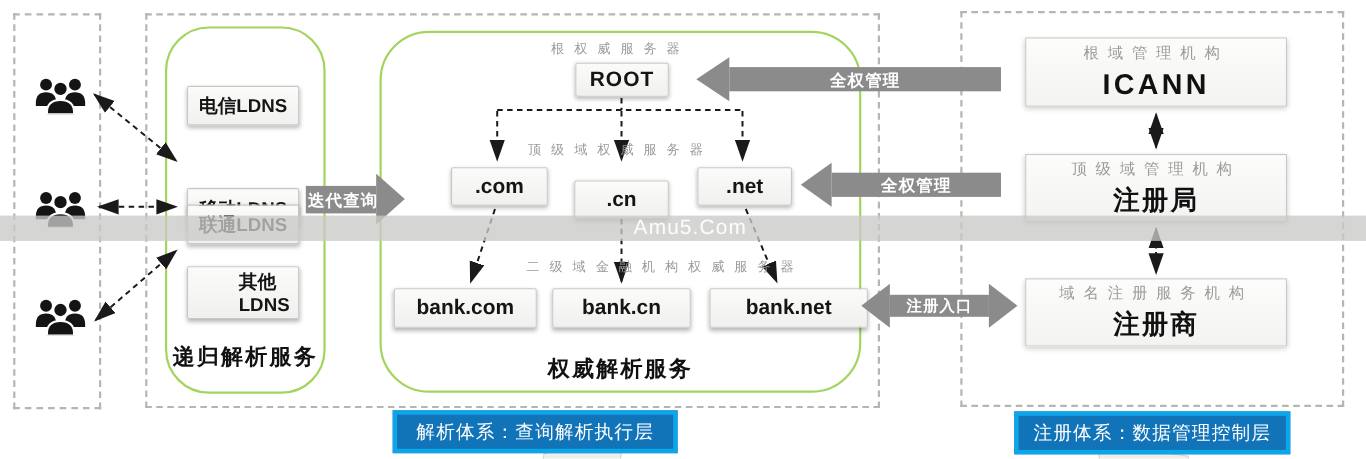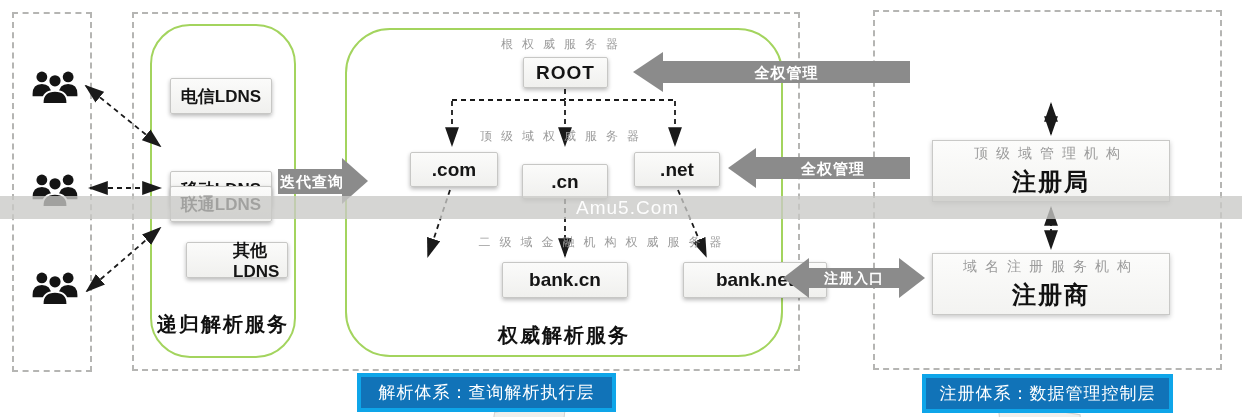--- a/index.html
+++ b/index.html
@@ -91,21 +91,21 @@
   <div class="green-box" style="left:150px;top:24px;width:146px;height:334px;border-radius:40px;"></div>
   <div class="node ldns" style="left:170px;top:78px;width:102px;height:36px;">
       <span>电信LDNS</span>
     </div>
   <div class="node ldns" style="left:170px;top:132px;width:102px;height:36px;margin-top:39px;">
       <span>移动LDNS</span>
     </div>
   <div class="node ldns" style="left:170px;top:186px;width:102px;height:36px;">
       <span>联通LDNS</span>
     </div>
-  <div class="node ldns" style="left:186px;top:242px;width:102px;height:36px;padding-left:46px;">
+  <div class="node ldns" style="left:170px;top:242px;width:102px;height:48px;padding-left:46px;">
       <span>其他LDNS</span>
     </div>
   <div class="black-label" style="left:150px;top:311px;width:146px;">递归解析服务</div>
 
   <div class="block-arrow" style="left:278px;top:158px;width:90px;height:46px;">
     <div class="ba-body" style="left:0;top:11px;width:64px;height:25px;"></div>
     <div class="ba-head" style="left:64px;top:0;border-top:23px solid transparent;border-bottom:23px solid transparent;border-left:26px solid var(--arrow_gray);"></div>
     <div class="ba-text" style="left:0;top:15px;width:68px;">迭代查询</div>
   </div>
 
@@ -121,24 +121,27 @@
       <span>.com</span>
     </div>
   <div class="node tld" style="left:522px;top:164px;width:86px;height:35px;">
       <span>.cn</span>
     </div>
   <div class="node tld" style="left:634px;top:152px;width:86px;height:35px;">
       <span>.net</span>
     </div>
 
   <div class="gray-label" style="left:345px;top:234px;width:519px;">二级域金融机构权威服务器</div>
+  <div class="node sld" style="left:358px;top:262px;width:130px;height:36px;">
+      <span>bank.com</span>
+    </div>
   <div class="node sld" style="left:502px;top:262px;width:126px;height:36px;">
       <span>bank.cn</span>
     </div>
-  <div class="node sld" style="left:683px;top:262px;width:144px;height:36px;">
+  <div class="node sld" style="left:645px;top:262px;width:144px;height:36px;">
       <span>bank.net</span>
     </div>
 
   <div class="black-label" style="left:345px;top:322px;width:438px;">权威解析服务</div>
 
   <div class="block-arrow" style="left:633px;top:52px;width:277px;height:40px;">
     <div class="ba-head" style="left:0;top:0;border-top:20px solid transparent;border-bottom:20px solid transparent;border-right:30px solid var(--arrow_gray);"></div>
     <div class="ba-body" style="left:30px;top:9px;width:247px;height:22px;"></div>
     <div class="ba-text" style="left:30px;top:12px;width:247px;">全权管理</div>
   </div>
@@ -151,20 +154,24 @@
 
   <div class="block-arrow" style="left:783px;top:258px;width:142px;height:40px;">
     <div class="ba-head" style="left:0;top:0;border-top:20px solid transparent;border-bottom:20px solid transparent;border-right:26px solid var(--arrow_gray);"></div>
     <div class="ba-body" style="left:26px;top:10px;width:90px;height:20px;"></div>
     <div class="ba-head" style="left:116px;top:0;border-top:20px solid transparent;border-bottom:20px solid transparent;border-left:26px solid var(--arrow_gray);"></div>
     <div class="ba-text" style="left:26px;top:12px;width:90px;font-size:14px;">注册入口</div>
   </div>
 
   <div class="dashed-panel" style="left:873px;top:10px;width:349px;height:360px;"></div>
 
+  <div class="org-box" style="top:34px;height:63px;">
+    <div class="org-title">根域管理机构</div>
+    <div class="org-name latin">ICANN</div>
+  </div>
   <div class="org-box" style="top:140px;height:62px;">
     <div class="org-title">顶级域管理机构</div>
     <div class="org-name">注册局</div>
   </div>
   <div class="org-box" style="top:253px;height:62px;">
     <div class="org-title">域名注册服务机构</div>
     <div class="org-name">注册商</div>
   </div>
 
   <svg class="connectors" width="1242" height="417" viewBox="0 0 1242 417">

